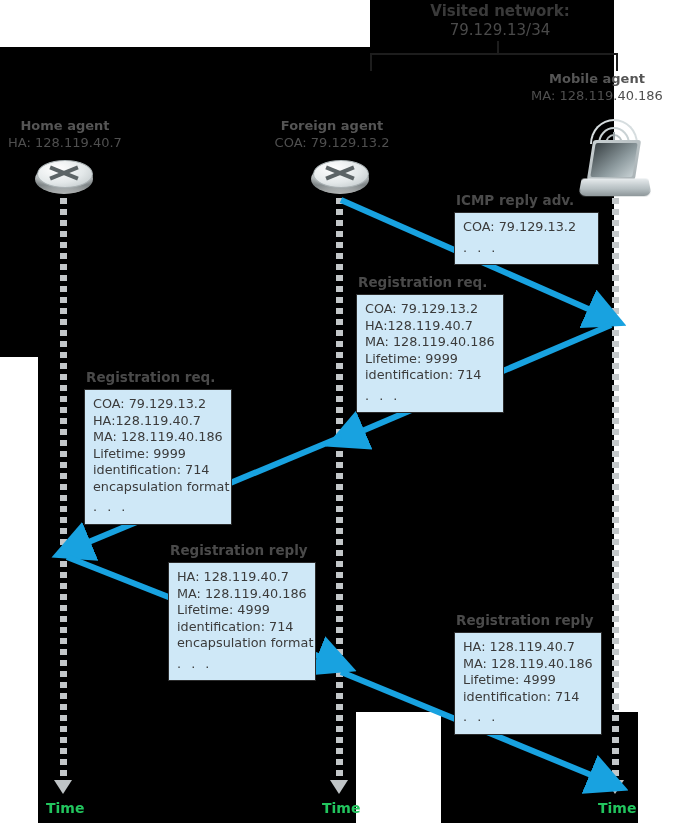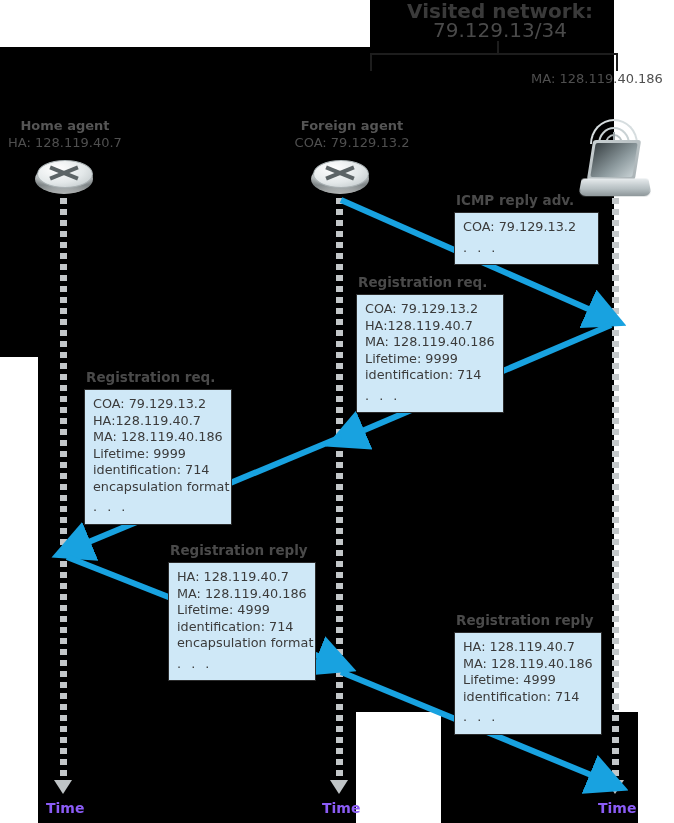--- a/index.html
+++ b/index.html
@@ -4,21 +4,21 @@
 <style>
   html,body{margin:0;padding:0;background:#000;}
   #stage{
     position:relative;width:674px;height:823px;background:#000;overflow:hidden;
     font-family:"DejaVu Sans","Liberation Sans",sans-serif;
   }
   
   .paper{position:absolute;background:#ffffff;}
 
   
-  .net-label{position:absolute;text-align:center;color:#3a3a3a;font-weight:bold;font-size:20px;line-height:19px;}
+  .net-label{position:absolute;text-align:center;color:#3a3a3a;font-weight:bold;font-size:15px;line-height:19px;}
   .net-label .sub{font-weight:normal;color:#4a4a4a;}
   .bracket{position:absolute;border:2px solid #1d1d1d;border-bottom:none;}
   .bracket-stem{position:absolute;background:#1d1d1d;width:2px;}
 
   
   .node-label{position:absolute;text-align:center;color:#4f4f4f;font-size:13px;line-height:17px;white-space:nowrap;}
   .node-label .ttl{font-weight:bold;color:#555;display:block;}
 
   
   .router{position:absolute;width:58px;height:40px;}
@@ -47,21 +47,21 @@
   .wifi .w2{width:28px;height:15px;border-color:#c9d2d4;}
   .wifi .w3{width:44px;height:23px;border-color:#d6dddf;}
   .wifi .ant{position:absolute;left:50%;bottom:-4px;width:2px;height:16px;background:#9aa3a5;transform:translateX(-50%);}
 
   
   .timeline{position:absolute;width:7px;}
   .timeline .dots{position:absolute;left:0;top:0;width:7px;height:100%;
      background-image:linear-gradient(#c3c7c9 55%,rgba(0,0,0,0) 0);
      background-size:7px 11px;background-repeat:repeat-y;}
   .tri{position:absolute;width:0;height:0;border-left:9px solid transparent;border-right:9px solid transparent;border-top:14px solid #bfc4c6;}
-  .time-lbl{position:absolute;color:#8b5cf6;font-weight:bold;font-size:14px;}
+  .time-lbl{position:absolute;color:#22c55e;font-weight:bold;font-size:14px;}
 
   
   .msg{position:absolute;}
   .msg .cap{position:absolute;left:2px;top:-20px;color:#4a4a4a;font-weight:bold;font-size:13.5px;white-space:nowrap;}
   .msg .box{background:#cfe8f7;border:1.5px solid #2b2b2b;padding:6px 8px 8px 8px;box-sizing:border-box;}
   .msg .box div{color:#3b3b3b;font-size:12.8px;line-height:16.5px;white-space:nowrap;}
   .msg .box .dots3{letter-spacing:3px;padding-top:4px;}
 
   
   svg.arrows{position:absolute;left:0;top:0;width:674px;height:823px;pointer-events:none;}
@@ -98,39 +98,40 @@
         <i></i>
         <i></i>
       </div>
   </div>
   <div class="timeline" style="left:60px;top:198px;height:585px;">
     <div class="dots"></div>
   </div>
   <div class="tri" style="left:54px;top:780px;"></div>
   <div class="time-lbl" style="left:46px;top:800px;">Time</div>
 
-  <div class="node-label" style="left:284px;top:117px;width:136px;">
+  <div class="node-label" style="left:264px;top:117px;width:136px;">
     <span class="ttl">Foreign agent</span>
     <span>COA: 79.129.13.2</span>
   </div>
   <div class="router" style="left:311px;top:158px;">
     <div class="body"></div>
       <div class="top"></div>
     <div class="x">
         <i></i>
         <i></i>
       </div>
   </div>
   <div class="timeline" style="left:336px;top:198px;height:585px;">
     <div class="dots"></div>
   </div>
   <div class="tri" style="left:330px;top:780px;"></div>
   <div class="time-lbl" style="left:322px;top:800px;">Time</div>
 
   <div class="node-label" style="left:520px;top:70px;width:154px;">
+    <span class="ttl">Mobile agent</span>
     <span>MA: 128.119.40.186</span>
   </div>
   <div class="laptop" style="left:578px;top:140px;">
     <div class="wifi">
       <span class="w3"></span>
         <span class="w2"></span>
         <span class="w1"></span>
       <i class="ant"></i>
     </div>
     <div class="lid">

